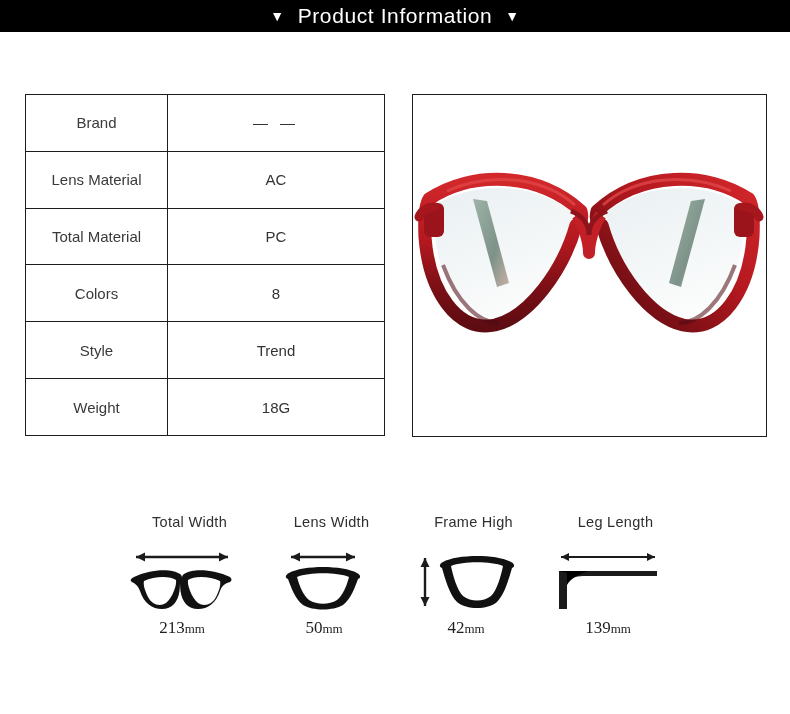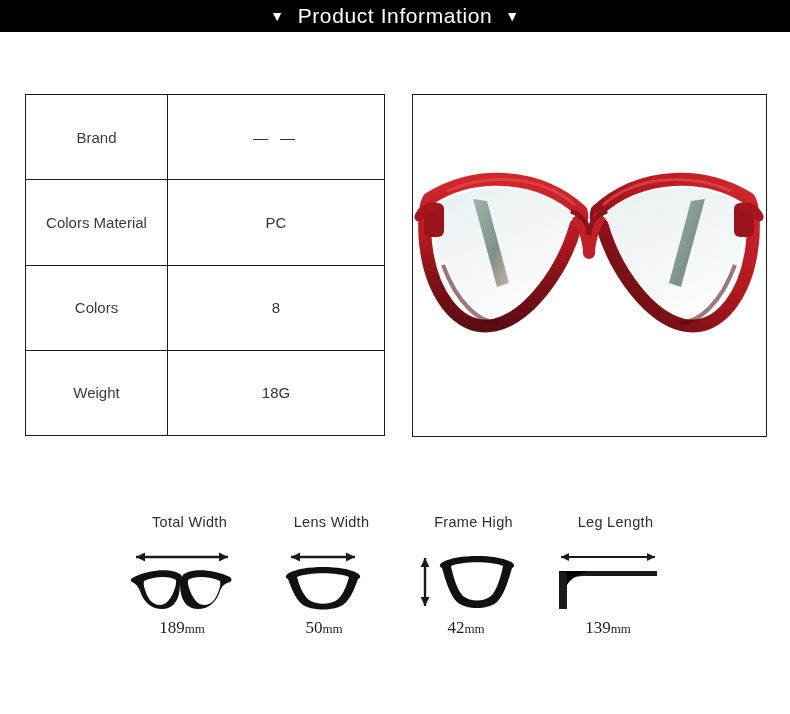--- a/index.html
+++ b/index.html
@@ -147,26 +147,34 @@
   </div>
 </div>
 
 <table class="spec-table">
   <tbody>
     <tr>
       <td class="label">Brand</td>
       <td class="value"><span class="dash-value">— —</span></td>
     </tr>
     <tr>
-      <td class="label">Colors Material</td>
+      <td class="label">Lens Material</td>
+      <td class="value">AC</td>
+    </tr>
+    <tr>
+      <td class="label">Total Material</td>
       <td class="value">PC</td>
     </tr>
     <tr>
       <td class="label">Colors</td>
       <td class="value">8</td>
+    </tr>
+    <tr>
+      <td class="label">Style</td>
+      <td class="value">Trend</td>
     </tr>
     <tr>
       <td class="label">Weight</td>
       <td class="value">18G</td>
     </tr>
   </tbody>
 </table>
 
 <div class="photo-box">
   <svg width="352" height="340" viewBox="0 0 352 340">
@@ -249,21 +257,21 @@
                    C110 36 110 38 108 39 C104 40 100 42 98 48 C94 60 86 66 76 66 C66 66 60 59 58.5 48
                    C58 43 58 40 58 38.5 C58 40 58 43 57.5 48 C56 59 50 66 40 66 C30 66 22 60 18 48
                    C16 42 12 40 10 39 C8 38 8 36 12 34 Z"></path>
         </g>
         <g fill="#ffffff">
           <path d="M22 38 C32 33 48 32.5 54 37 C55 41 51 54 44 60 C38 64 30 62 26 54 C23 48 21 42 22 38 Z"></path>
           <path d="M98 38 C88 33 72 32.5 66 37 C65 41 69 54 76 60 C82 64 90 62 94 54 C97 48 99 42 98 38 Z"></path>
         </g>
       </svg>
     </div>
-    <div class="dim-value"><span>189</span><span class="unit">mm</span></div>
+    <div class="dim-value"><span>213</span><span class="unit">mm</span></div>
   </div>
 
   <div class="dim-cell">
     <div class="dim-label">Lens Width</div>
     <div class="dim-art">
       <svg width="110" height="70" viewBox="0 0 110 70">
         <g>
           <line x1="22" y1="14" x2="86" y2="14" stroke="#1b1b1b" stroke-width="2.4"></line>
           <path d="M22 14 l9 -4.5 v9 z" fill="#1b1b1b"></path>
           <path d="M86 14 l-9 -4.5 v9 z" fill="#1b1b1b"></path>

